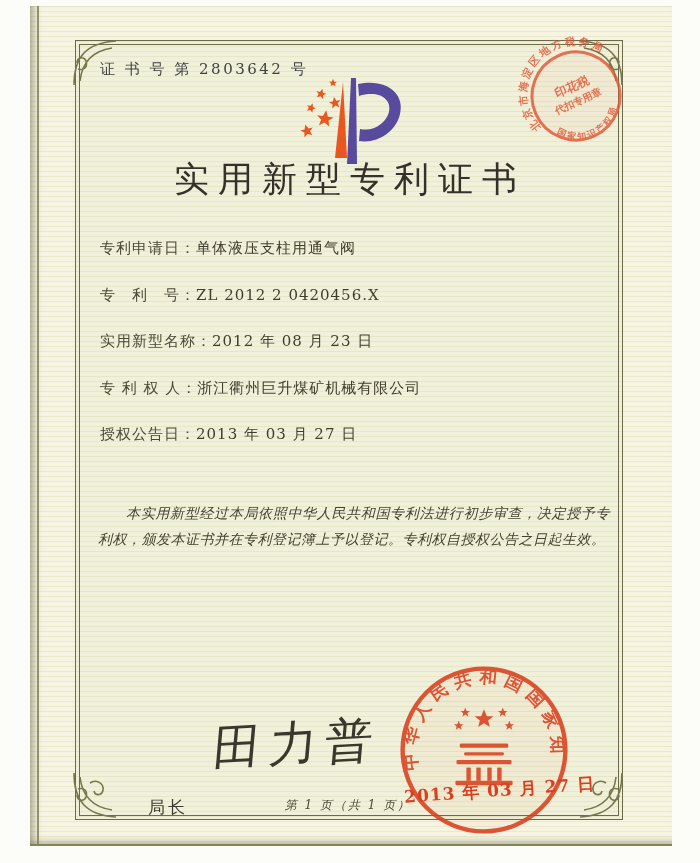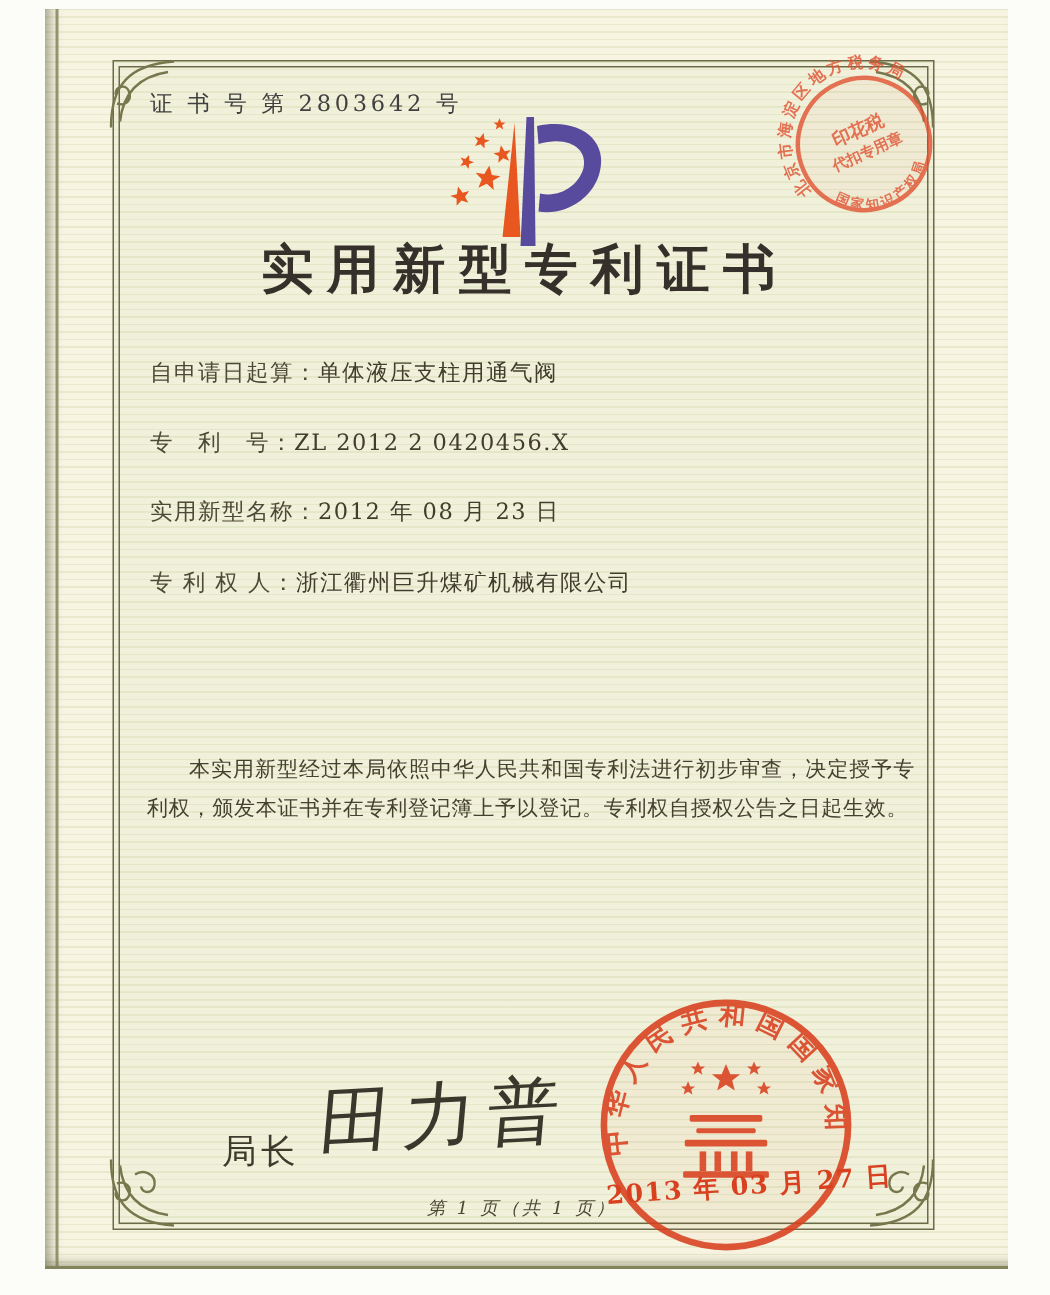--- a/index.html
+++ b/index.html
@@ -34,38 +34,39 @@
   .corner.br{right:74px;bottom:40px;transform:scale(-1,-1);}
 
   .cert-number{
     position:absolute;left:100px;top:60px;
     font-size:15px;color:#404040;letter-spacing:2.5px;
   }
   .logo{position:absolute;left:283px;top:74px;width:140px;height:96px;}
 
   .title{
     position:absolute;left:0;top:156px;width:700px;text-align:center;
-    font-size:35px;font-weight:bold;color:#35312a;letter-spacing:9px;
+    font-size:35px;font-weight:normal;color:#35312a;letter-spacing:9px;
   }
 
   .fields{position:absolute;left:100px;top:239px;width:470px;}
   .field-row{height:46.5px;font-size:15px;color:#46432f;letter-spacing:1px;white-space:nowrap;}
   .field-row .lbl{color:#4c4936;}
   .field-row .val{color:#403d2c;margin-top:24px;}
 
   .body-text{
     position:absolute;left:98px;top:500px;width:512px;
     font-size:14px;line-height:26px;color:#45412f;
     text-align:justify;letter-spacing:0.5px;
+    font-style:italic;
   }
   .body-text p{margin:0;text-indent:2em;}
 
   .director{
-    position:absolute;left:148px;top:752px;
-    font-size:23px;color:#3e3b2d;letter-spacing:3px;
+    position:absolute;left:148px;top:796px;
+    font-size:17px;color:#3e3b2d;letter-spacing:3px;
   }
   .signature{
     position:absolute;left:213px;top:712px;
     font-size:48px;color:#3a382c;letter-spacing:8px;
     transform:rotate(-3deg) skewX(-8deg);
     font-weight:500;
   }
 
   .big-seal{position:absolute;left:396px;top:662px;width:176px;height:176px;opacity:.88;}
   .seal-date{
@@ -127,24 +128,25 @@
     </g>
     <polygon points="60,8 52,84 64,84" fill="#e8571f"></polygon>
     <polygon points="68,4 64,90 74,90 73,4" fill="#584a9c"></polygon>
     <path d="M75,10 C104,4 122,20 117,40 C113,58 94,70 76,67 L77,55 C91,58 103,49 106,38 C109,25 96,16 76,22 Z" fill="#584a9c"></path>
   </svg>
 </div>
 
 <div class="title">实用新型专利证书</div>
 
 <div class="fields">
-  <div class="field-row"><span class="lbl">自申请日起算：</span><span class="val">单体液压支柱用通气阀</span></div>
+  <div class="field-row"><span class="lbl">专利申请日：</span><span class="val">单体液压支柱用通气阀</span></div>
   <div class="field-row"><span class="lbl">专　利　号：</span><span class="val">ZL 2012 2 0420456.X</span></div>
   <div class="field-row"><span class="lbl">实用新型名称：</span><span class="val">2012 年 08 月 23 日</span></div>
   <div class="field-row"><span class="lbl">专 利 权 人：</span><span class="val">浙江衢州巨升煤矿机械有限公司</span></div>
+  <div class="field-row"><span class="lbl">授权公告日：</span><span class="val">2013 年 03 月 27 日</span></div>
 </div>
 
 <div class="body-text">
   <p>本实用新型经过本局依照中华人民共和国专利法进行初步审查，决定授予专利权，颁发本证书并在专利登记簿上予以登记。专利权自授权公告之日起生效。</p>
 </div>
 
 <div class="director">局长</div>
 <div class="signature">田力普</div>
 
 <div class="big-seal">

